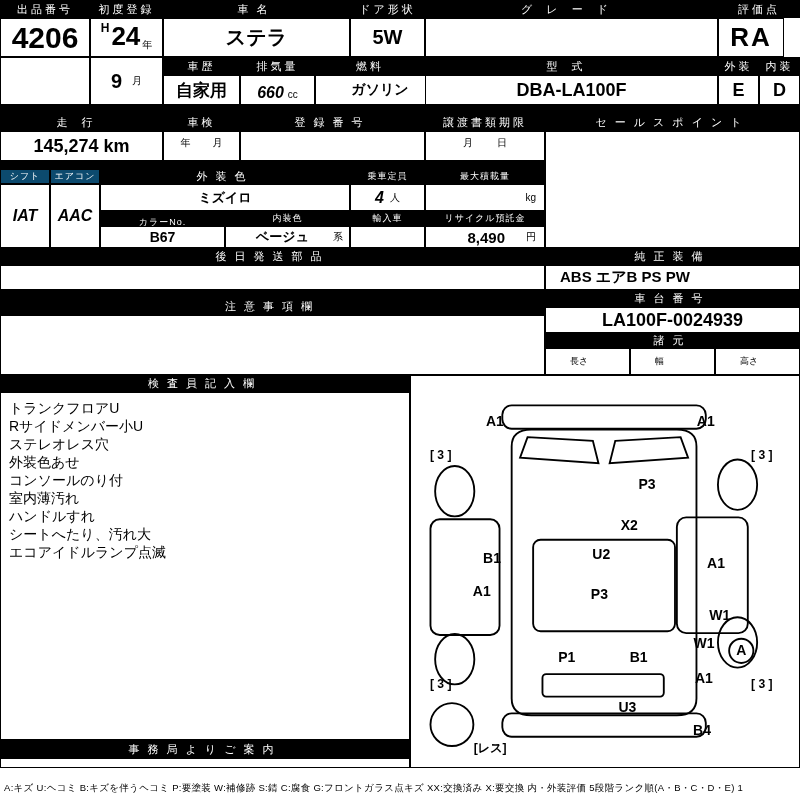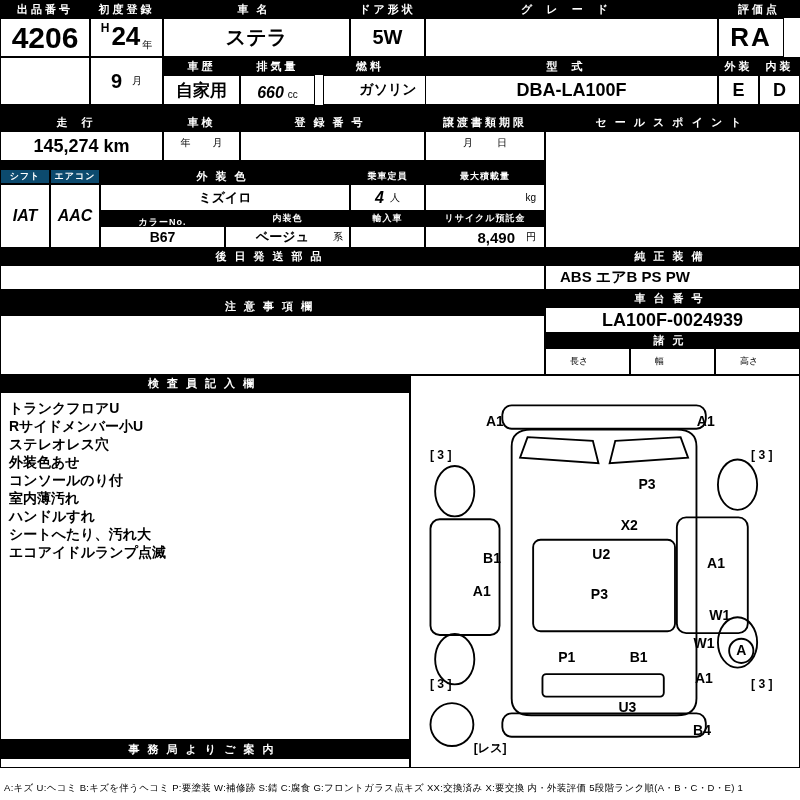--- a/index.html
+++ b/index.html
@@ -1,38 +1,38 @@
 <!DOCTYPE html>
 <html><head>
 <meta charset="utf-8">
 <style>
   * { margin:0; padding:0; box-sizing:border-box; }
   body { background:#e8e8e8; font-family:"Liberation Sans","DejaVu Sans",sans-serif; }
   .sheet { position:relative; width:800px; height:800px; background:#fff; color:#000; overflow:hidden; }
   .cell { position:absolute; display:flex; align-items:center; justify-content:center; border:1px solid #000; background:#fff; }
-  .hdr { background:#000; color:#fff; font-size:11px; letter-spacing:3px; font-weight:bold;text-align:center; }
+  .hdr { background:#000; color:#fff; font-size:11px; letter-spacing:3px; font-weight:normal;text-align:center; }
   .hdr.ls-wide { letter-spacing:8px; }
   .hdr.ls-huge { letter-spacing:14px; }
   .hdr.gray { background:#0c4a6e; }
   .hdr.tiny { font-size:9px; letter-spacing:1px; }
   .val { font-weight:bold; }
   .big { font-size:30px; }
   .name { font-size:20px; }
   .score { font-size:26px; letter-spacing:2px; }
   .b18 { font-size:18px; }
   .b17 { font-size:17px; }
   .b16 { font-size:16px;font-style:italic; }
   .b15 { font-size:15px; }
   .b14 { font-size:14px; }
   .b13 { font-size:13px; }
   .small-suffix { font-size:10px; font-weight:normal; }
   .bar { position:absolute; background:#000; }
   .left-align { justify-content:flex-start; padding-left:14px; }
   .right-align { justify-content:flex-end; padding-right:8px; }
-  .note-line { font-size:14px; font-weight:bold; line-height:18px; }
+  .note-line { font-size:14px; font-weight:normal; line-height:18px; }
   .notes-box { position:absolute; border:1px solid #000; background:#fff; padding:6px 8px; }
   .spec-cell { justify-content:flex-start; padding-left:24px; font-size:9px; font-weight:normal; }
   .legend { position:absolute; font-size:9.5px; white-space:nowrap; letter-spacing:0.3px; }
   svg { display:block; }
   .cline { fill:none; stroke:#000; stroke-width:2; }
   .dlabel { font:bold 15px "Liberation Sans","DejaVu Sans",sans-serif; text-anchor:middle; fill:#000; }
   .dlabel.bracket { font-size:13px; font-weight:bold; }
   .dcircle { fill:none; stroke:#000; stroke-width:2; }
 </style>
 </head>
@@ -68,21 +68,21 @@
   <div class="cell hdr" style="left:315px;top:57px;width:110px;height:18px">燃料</div>
   <div class="cell hdr ls-huge" style="left:425px;top:57px;width:293px;height:18px">型式</div>
   <div class="cell hdr" style="left:718px;top:57px;width:41px;height:18px">外装</div>
   <div class="cell hdr" style="left:759px;top:57px;width:41px;height:18px">内装</div>
 
   <div class="cell val b17" style="left:163px;top:75px;width:77px;height:30px">自家用</div>
   <div class="cell val" style="left:240px;top:75px;width:75px;height:30px;gap:4px;align-items:baseline;padding-top:8px">
     <span class="b16">660</span>
     <span class="small-suffix">cc</span>
   </div>
-  <div class="cell val b14" style="left:323px;top:75px;width:130px;height:30px">ガソリン</div>
+  <div class="cell val b14" style="left:315px;top:75px;width:130px;height:30px">ガソリン</div>
   <div class="cell val b18" style="left:425px;top:75px;width:293px;height:30px">DBA-LA100F</div>
   <div class="cell val b18" style="left:718px;top:75px;width:41px;height:30px">E</div>
   <div class="cell val b18" style="left:759px;top:75px;width:41px;height:30px">D</div>
 
   <div class="bar" style="left:0;top:105px;width:800px;height:8px"></div>
 
   <div class="cell hdr ls-huge" style="left:0;top:113px;width:163px;height:18px">走行</div>
   <div class="cell hdr" style="left:163px;top:113px;width:77px;height:18px">車検</div>
   <div class="cell hdr ls-wide" style="left:240px;top:113px;width:185px;height:18px">登録番号</div>
   <div class="cell hdr" style="left:425px;top:113px;width:120px;height:18px">譲渡書類期限</div>
@@ -123,21 +123,21 @@
   <div class="cell hdr tiny" style="left:225px;top:211px;width:125px;height:15px">内装色</div>
   <div class="cell hdr tiny" style="left:350px;top:211px;width:75px;height:15px">輸入車</div>
   <div class="cell hdr tiny" style="left:425px;top:211px;width:120px;height:15px">リサイクル預託金</div>
 
   <div class="cell val b14" style="left:100px;top:226px;width:125px;height:22px">B67</div>
   <div class="cell val" style="left:225px;top:226px;width:125px;height:22px;padding:0 6px">
     <span class="b13" style="flex:1;text-align:center">ベージュ</span>
     <span class="small-suffix">系</span>
   </div>
   <div class="cell val" style="left:350px;top:226px;width:75px;height:22px"></div>
-  <div class="cell val right-align" style="left:425px;top:226px;width:120px;height:22px;gap:11px">
+  <div class="cell val right-align" style="left:425px;top:226px;width:120px;height:22px;gap:21px">
     <span class="b15">8,490</span>
     <span class="small-suffix">円</span>
   </div>
 
   <div class="cell hdr ls-wide" style="left:0;top:248px;width:545px;height:17px">後日発送部品</div>
   <div class="cell val" style="left:0;top:265px;width:545px;height:25px"></div>
   <div class="cell hdr ls-wide" style="left:545px;top:248px;width:255px;height:17px">純正装備</div>
   <div class="cell val b15 left-align" style="left:545px;top:265px;width:255px;height:25px">ABS エアB PS PW</div>
 
   <div class="bar" style="left:0;top:290px;width:545px;height:8px"></div>

